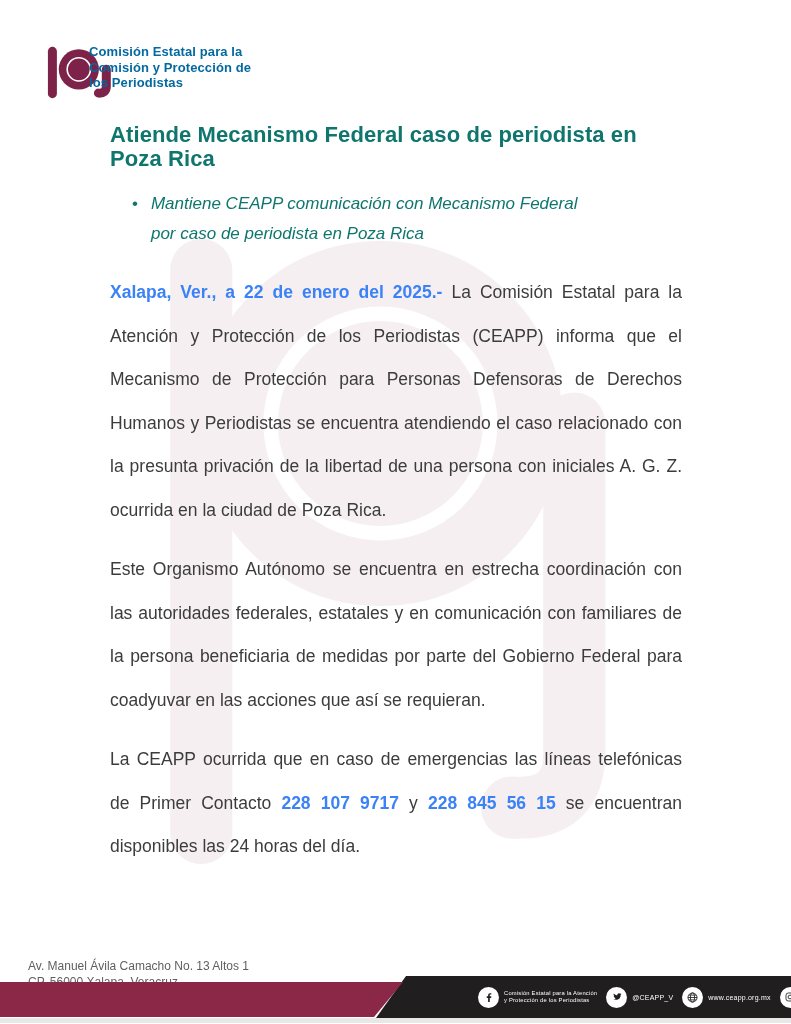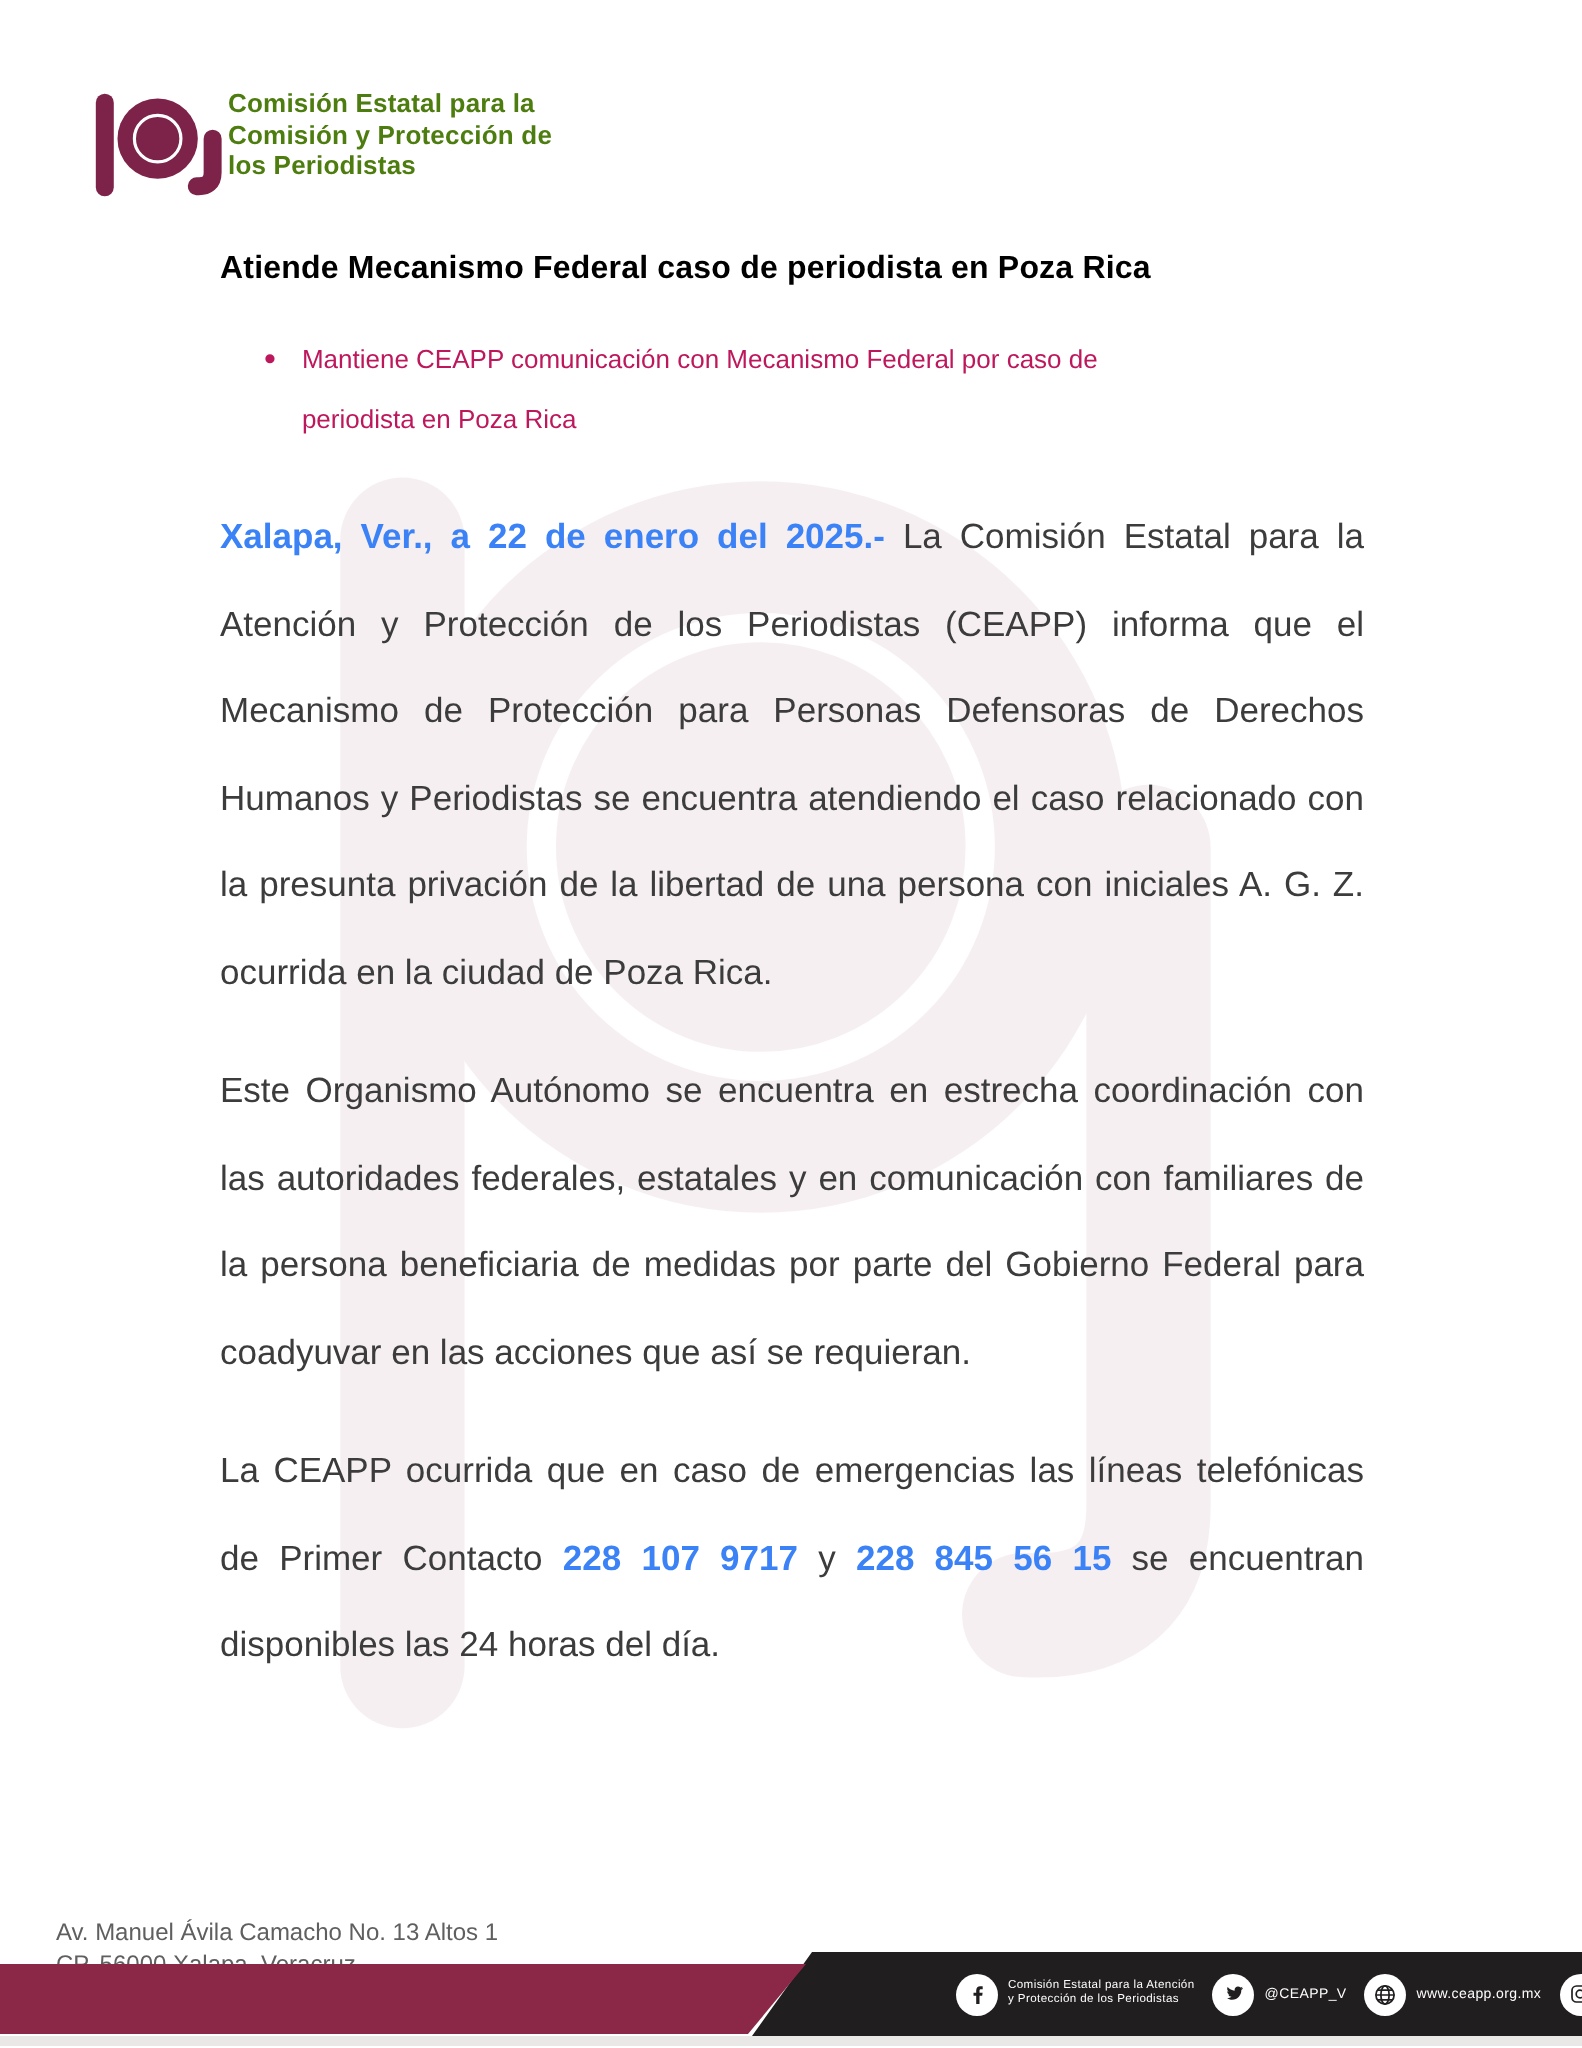--- a/index.html
+++ b/index.html
@@ -19,25 +19,25 @@
   
   .header-logo {
     position: absolute;
     left: 45px;
     top: 44px;
     width: 74px;
     height: 57px;
   }
   .org-name {
     position: absolute;
-    left: 114px;
+    left: 89px;
     top: 44px;
     font-size: 13px;
     font-weight: bold;
-    color: #4d7c0f;
+    color: #0369a1;
     line-height: 15.5px;
     letter-spacing: 0.1px;
   }
 
   
   .watermark {
     position: absolute;
     left: 150px;
     top: 226px;
     width: 512px;
@@ -46,33 +46,34 @@
   }
 
   
   .content {
     position: absolute;
     left: 110px;
     top: 123px;
     width: 572px;
   }
   .doc-title {
-    font-size: 16px;
+    font-size: 22px;
     font-weight: bold;
-    color: #000000;
+    color: #0f766e;
     line-height: 24px;
     margin: 0 0 18px 0;
     letter-spacing: 0.1px;
   }
   .bullet-item {
     display: flex;
     margin: 0 0 22px 22px;
-    font-size: 13px;
+    font-style: italic;
+    font-size: 17px;
     line-height: 30px;
-    color: #be185d;
+    color: #0f766e;
   }
   .bullet-item::before {
     content: "•";
     font-style: normal;
     font-size: 17px;
     line-height: 30px;
     margin-right: 13px;
   }
   .bullet-text { width: 445px; }
   p.body {

